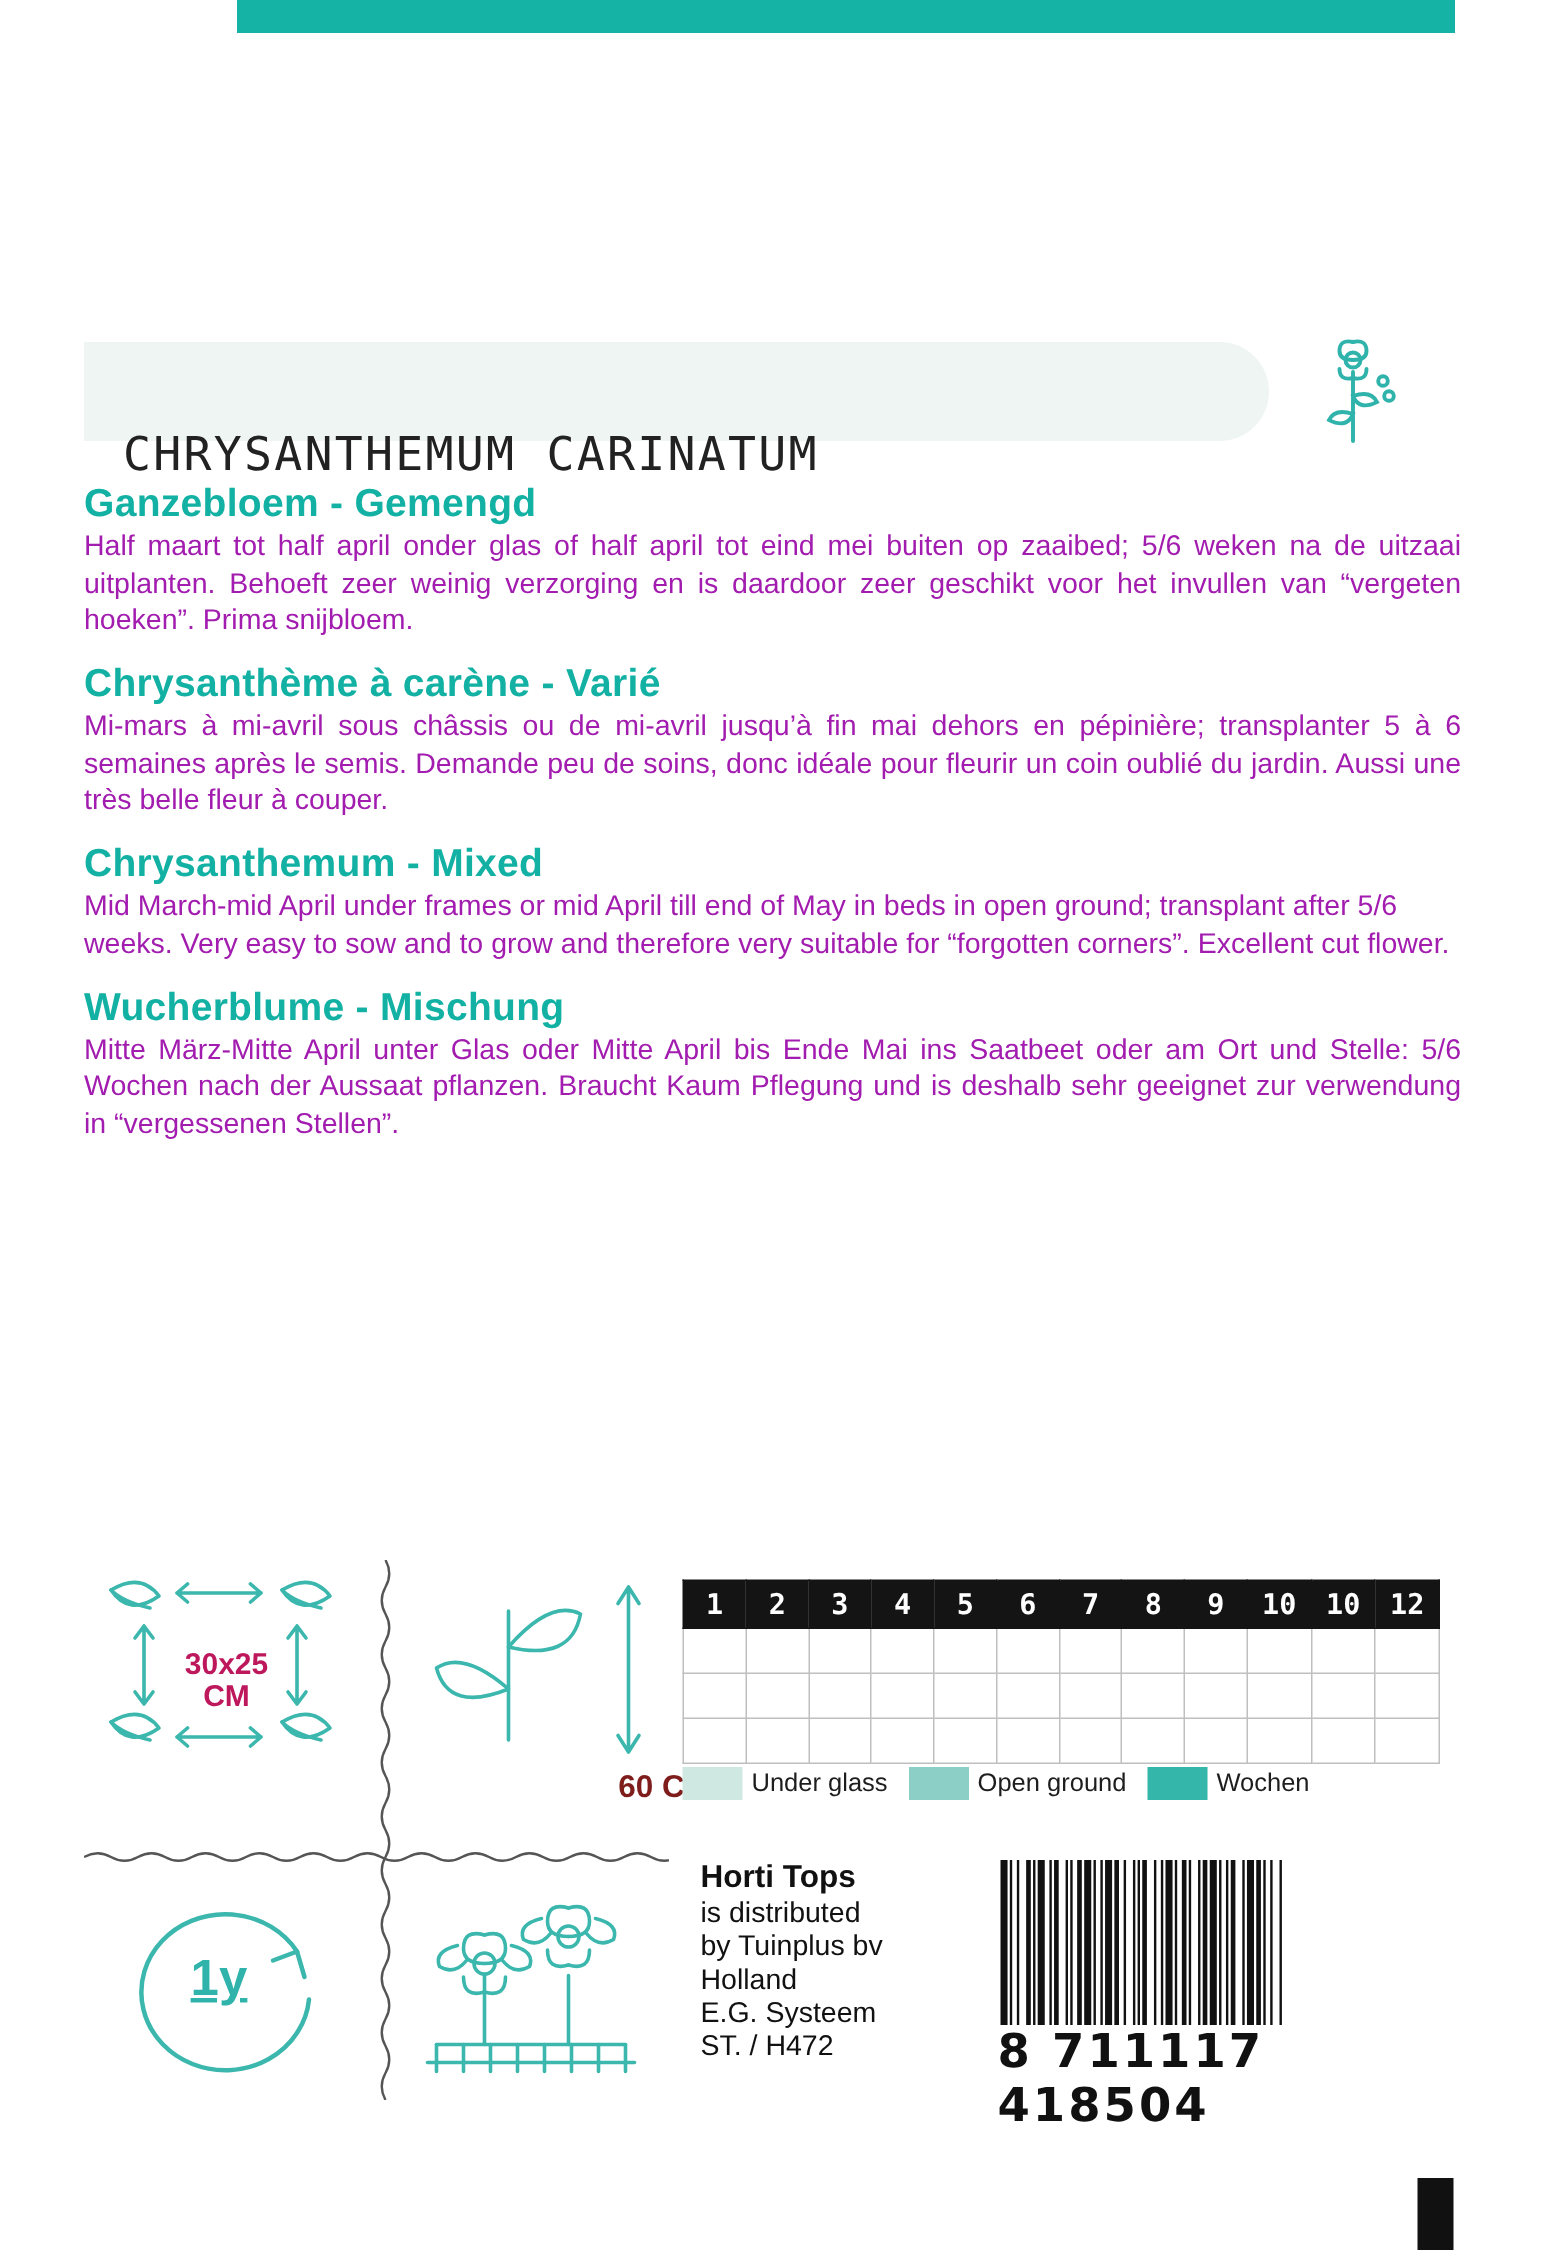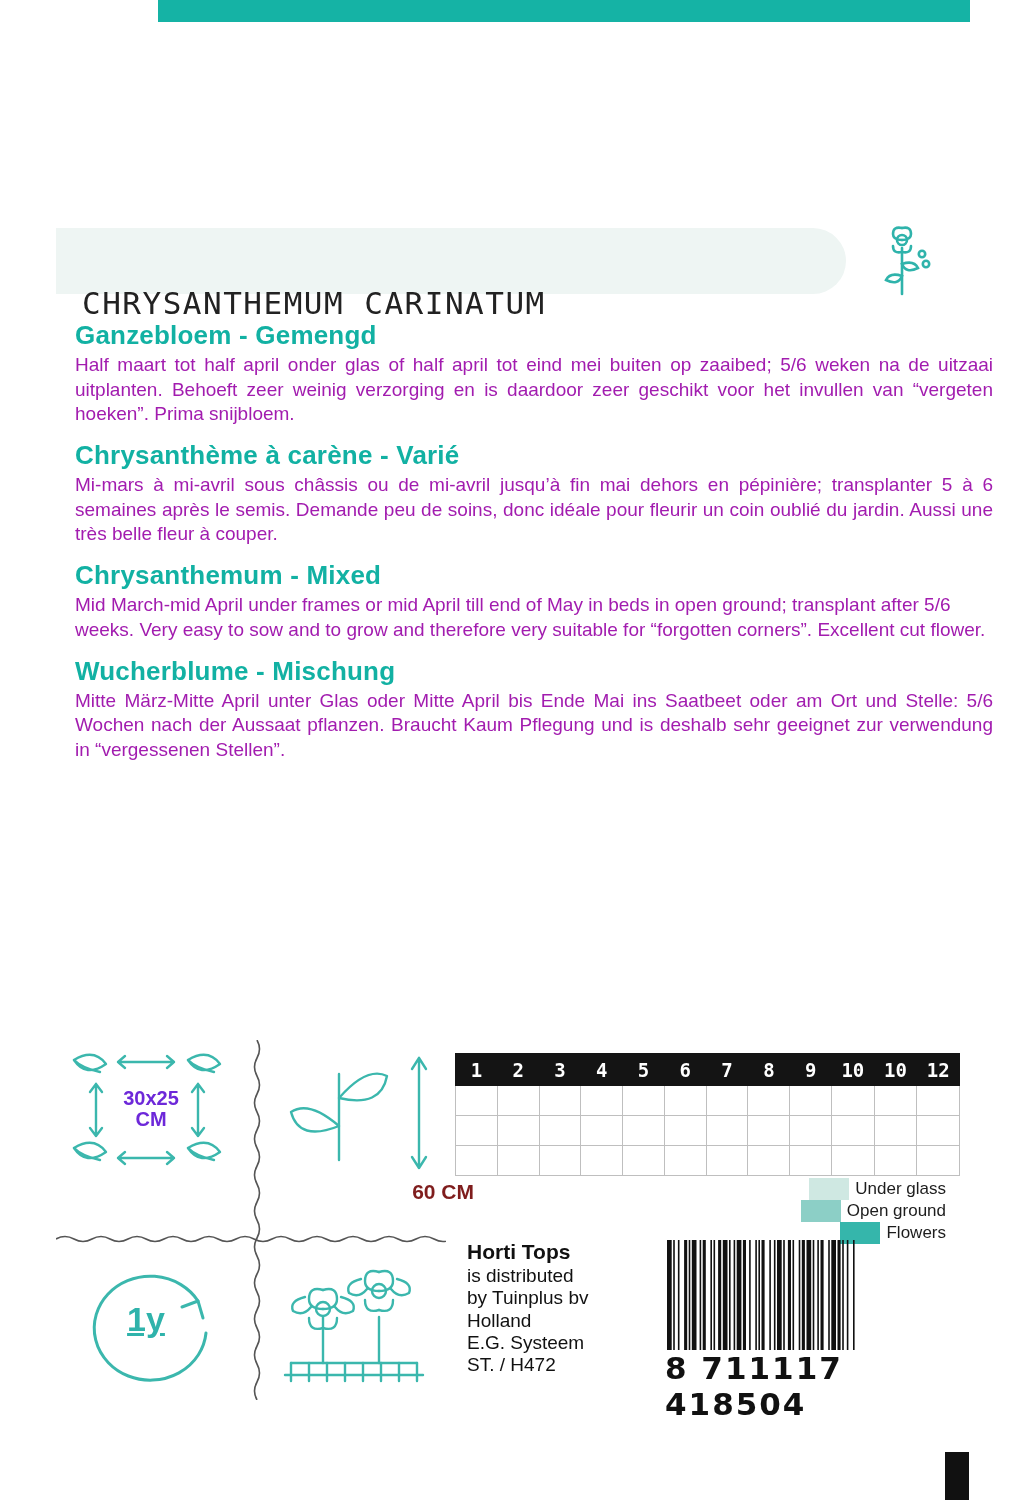--- a/index.html
+++ b/index.html
@@ -35,21 +35,21 @@
     color:#222;
     font-family:"DejaVu Sans Mono", monospace;
     font-weight:400;
     margin-top:43px;
   }
   .flower-logo {
     position:absolute; left:860px; top:218px; width:90px; height:90px;
   }
 
   
-  .content { position:absolute; left:56px; top:320px; width:918px;margin-left:19px; }
+  .content { position:absolute; left:56px; top:320px; width:918px; }
   .lang-block { margin-bottom:13px; }
   .lang-title {
     color:#12b1a3;
     font-size:26px;
     font-weight:bold;
     margin:0 0 2px 0;
     letter-spacing:0.2px;
   }
   .lang-body {
     font-size:19px;
@@ -68,22 +68,22 @@
   .cell-life    { position:absolute; left:0; top:205px; width:180px; height:150px; }
   .cell-flowers { position:absolute; left:205px; top:205px; width:185px; height:150px; }
 
   .divider-v {
     position:absolute; left:196px; top:0; width:10px; height:360px;
   }
   .divider-h {
     position:absolute; left:0; top:190px; width:390px; height:10px;
   }
   .lbl-dim {
-    position:absolute; left:52px; top:48px; width:86px;
-    text-align:center; font-size:20px; font-weight:bold; color:#6d28d9;
+    position:absolute; left:52px; top:60px; width:86px;
+    text-align:center; font-size:20px; font-weight:bold; color:#be185d;
     line-height:1.05;
   }
   .lbl-height {
     position:absolute; left:0; top:140px; width:185px; text-align:right;
     font-size:21px; font-weight:bold; color:#7f1d1d;padding-left:28px;
   }
   .lbl-life {
     position:absolute; left:0; top:55px; width:180px; text-align:center;
     font-size:34px; font-weight:bold; color:#2fb3ab;text-decoration:underline;
   }
@@ -98,21 +98,21 @@
   }
   table.cal td {
     height:27px; border:1px solid #bfbfbf; background:#fff;
   }
   td.g1 { background:#cfe8e2; }   
   td.g2 { background:#8ccfc6; }   
   td.g3 { background:#35b6ab; }   
 
   .legend {
     position:absolute; left:455px; top:1178px; width:505px;
-    display:flex; align-items:flex-end; font-size:17px; color:#1d1d1d;flex-direction:column;
+    display:flex; align-items:flex-start; font-size:17px; color:#1d1d1d;
   }
   .legend .item { display:flex; align-items:center; margin-right:14px; }
   .legend .sw { width:40px; height:22px; margin-right:6px; display:inline-block; }
   .sw1 { background:#cfe8e2; }
   .sw2 { background:#8ccfc6; }
   .sw3 { background:#35b6ab; }
 
   
   .brand {
     position:absolute; left:467px; top:1240px; width:190px;
@@ -333,21 +333,21 @@
   <div class="item">
     <span class="sw sw1"></span>
     <span>Under glass</span>
   </div>
   <div class="item">
     <span class="sw sw2"></span>
     <span>Open ground</span>
   </div>
   <div class="item">
     <span class="sw sw3"></span>
-    <span>Flowers</span>
+    <span>Wochen</span>
   </div>
 </div>
 
 <div class="brand">
   <div class="name">Horti Tops</div>
   <div>is distributed</div>
   <div>by Tuinplus bv</div>
   <div>Holland</div>
   <div>E.G. Systeem</div>
   <div>ST. / H472</div>

